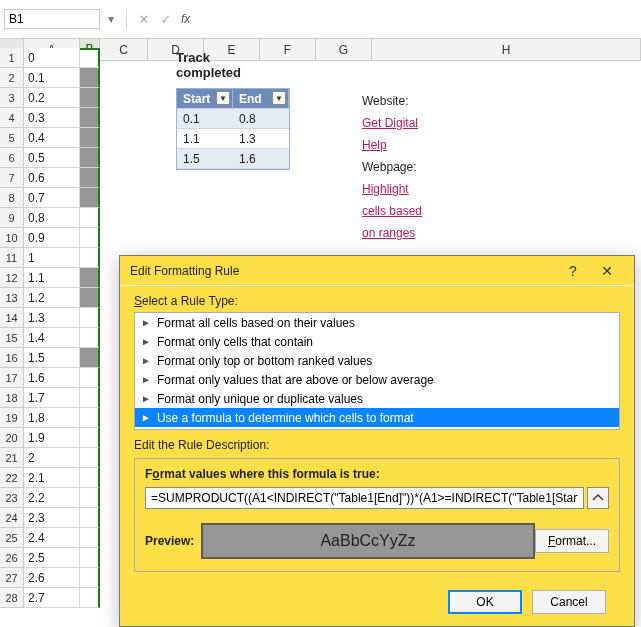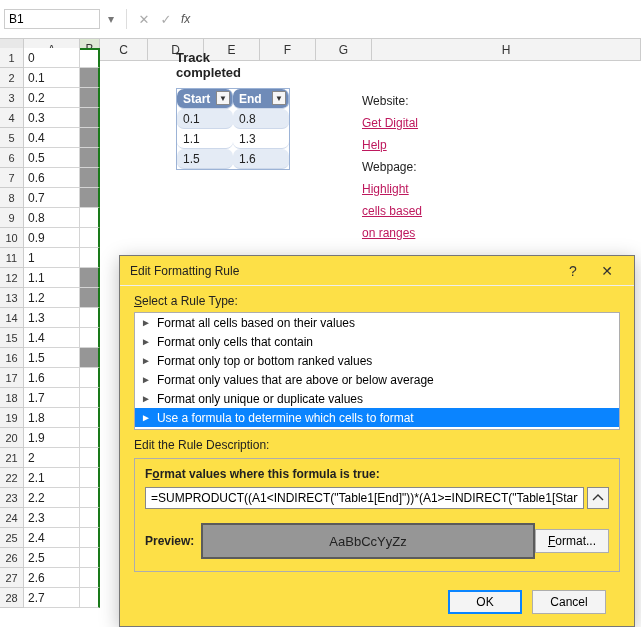--- a/index.html
+++ b/index.html
@@ -32,21 +32,21 @@
   .cellB.fill { background:#969696; }
   
   .btop { border-top:2px solid #1a7a1a; }
 
   
   .sheet-right { position:absolute; left:100px; top:0; }
   .title { position:absolute; left:76px; top:2px; font-weight:bold; font-size:13px;}
   .tbl { position:absolute; left:76px; top:40px; border:1px solid #9cb3d6; }
   .tbl-row { display:flex; height:20px;}
   .tbl-hdr .tc { background:#6f8bb8; color:#fff; font-weight:bold; border-right:1px solid #9cb3d6;}
-  .tc { width:56px; display:flex; align-items:center; padding:0 6px; border-bottom:1px solid #cdd8ea; position:relative;border-radius:7px;}
+  .tc { width:56px; display:flex; align-items:center; padding:0 6px; border-bottom:1px solid #cdd8ea; position:relative;}
   .tbl-row.a .tc { background:#e4ebf5; }
   .tbl-row.b .tc { background:#fff; }
   .dd { position:absolute; right:2px; top:2px; width:14px; height:14px; background:#f6f6f6; border:1px solid #888; display:flex; align-items:center; justify-content:center; font-size:8px; color:#333;}
   .links { position:absolute; left:262px; top:42px; font-size:12px; line-height:22px;}
   .links a { color:#be185d; text-decoration:underline; cursor:pointer;}
   .lbl { display:inline-block; width:74px;}
 
   
   .dialog { position:absolute; left:119px; top:207px; width:516px; height:372px; background:#fde047; border:1px solid #777; box-shadow:0 4px 18px rgba(0,0,0,0.25); }
   .dlg-title { height:30px; display:flex; align-items:center; padding:0 10px; font-size:12px; border-bottom:1px solid #eee;}
@@ -61,21 +61,21 @@
   .rtitem.sel { background:#0a84ff; color:#fff; }
   .rtitem.sel .arr { color:#fff;}
   .desc-box { border:1px solid #adadad; padding:8px 10px 12px 10px; margin-top:6px;}
   .desc-box .h { font-weight:bold; margin-bottom:6px;}
   .formula-row { display:flex; gap:3px; align-items:center;}
   .formula-row input { flex:1; height:22px; border:1px solid #888; padding:0 5px; font-size:12px;}
   .refbtn { width:22px; height:22px; border:1px solid #888; background:#f4f4f4; display:flex; align-items:center; justify-content:center;}
   .refbtn svg { width:12px; height:12px;}
   .prev-row { display:flex; align-items:center; margin-top:14px; gap:0;}
   .prev-row .plab { width:56px; font-weight:bold;}
-  .prev-swatch { flex:1; height:36px; border:2px solid #5b5b5b; background:#969696; display:flex; align-items:center; justify-content:center; font-size:13px;}
+  .prev-swatch { flex:1; height:36px; border:2px solid #5b5b5b; background:#969696; display:flex; align-items:center; justify-content:center; font-size:16px;}
   .btn { height:24px; min-width:74px; border:1px solid #adadad; background:#f4f4f4; font-size:12px; cursor:pointer; display:inline-flex; align-items:center; justify-content:center;}
   .dlg-foot { display:flex; justify-content:flex-end; gap:10px; padding:10px 14px 0 14px;}
   .btn.primary { border:2px solid #0a84ff;}
   .und { text-decoration: underline; }
 </style>
 </head>
 <body>
 
 <div class="top-bar">
   <input class="name-input" value="B1" style="">

